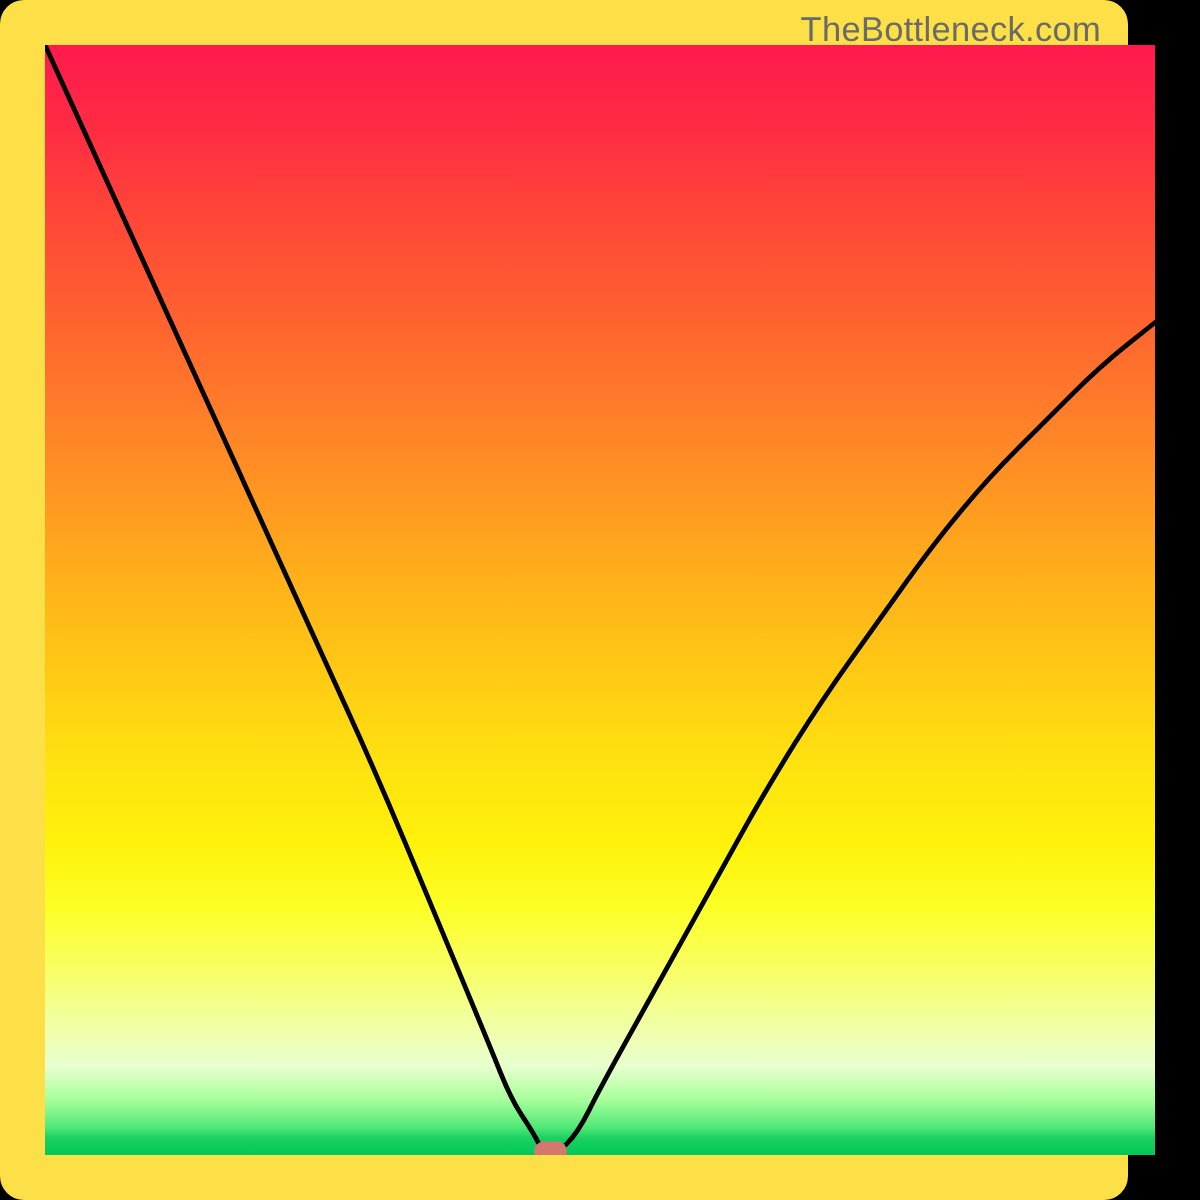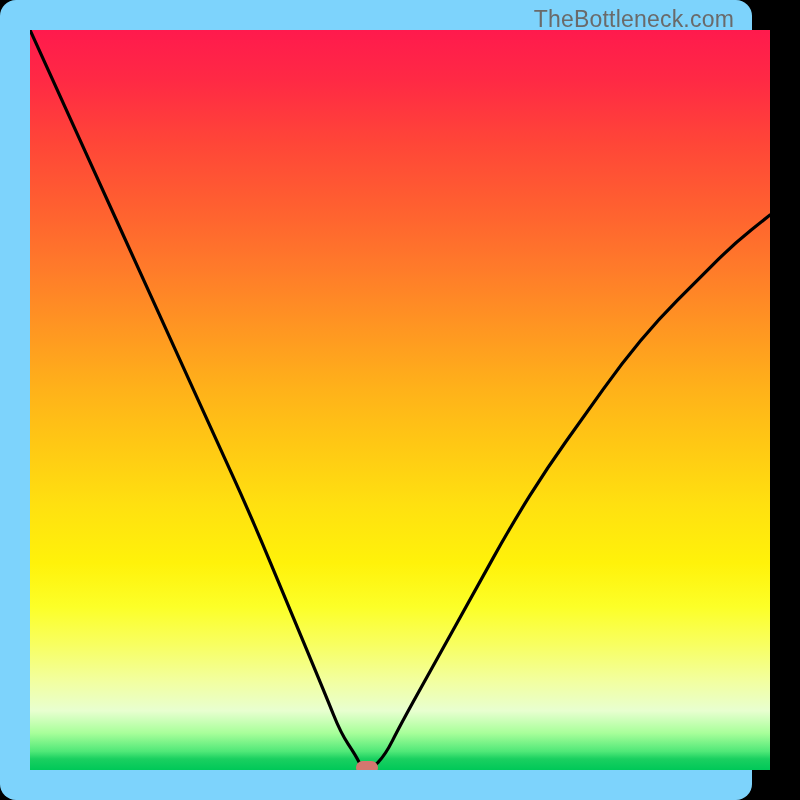--- a/index.html
+++ b/index.html
@@ -8,21 +8,21 @@
     width: 800px;
     height: 800px;
     background: #000;
     font-family: Arial, sans-serif;
     overflow: hidden;
   }
   .container {
     position: relative;
     width: 752px;
     height: 800px;
-    background: #7dd3fc;
+    background: #fde047;
     border-radius: 16px;
   }
   .watermark {
     position: absolute;
     top: 6px;
     right: 18px;
     color: #6a6a6a;
     font-size: 23px;
     font-weight: 400;
     z-index: 10;

